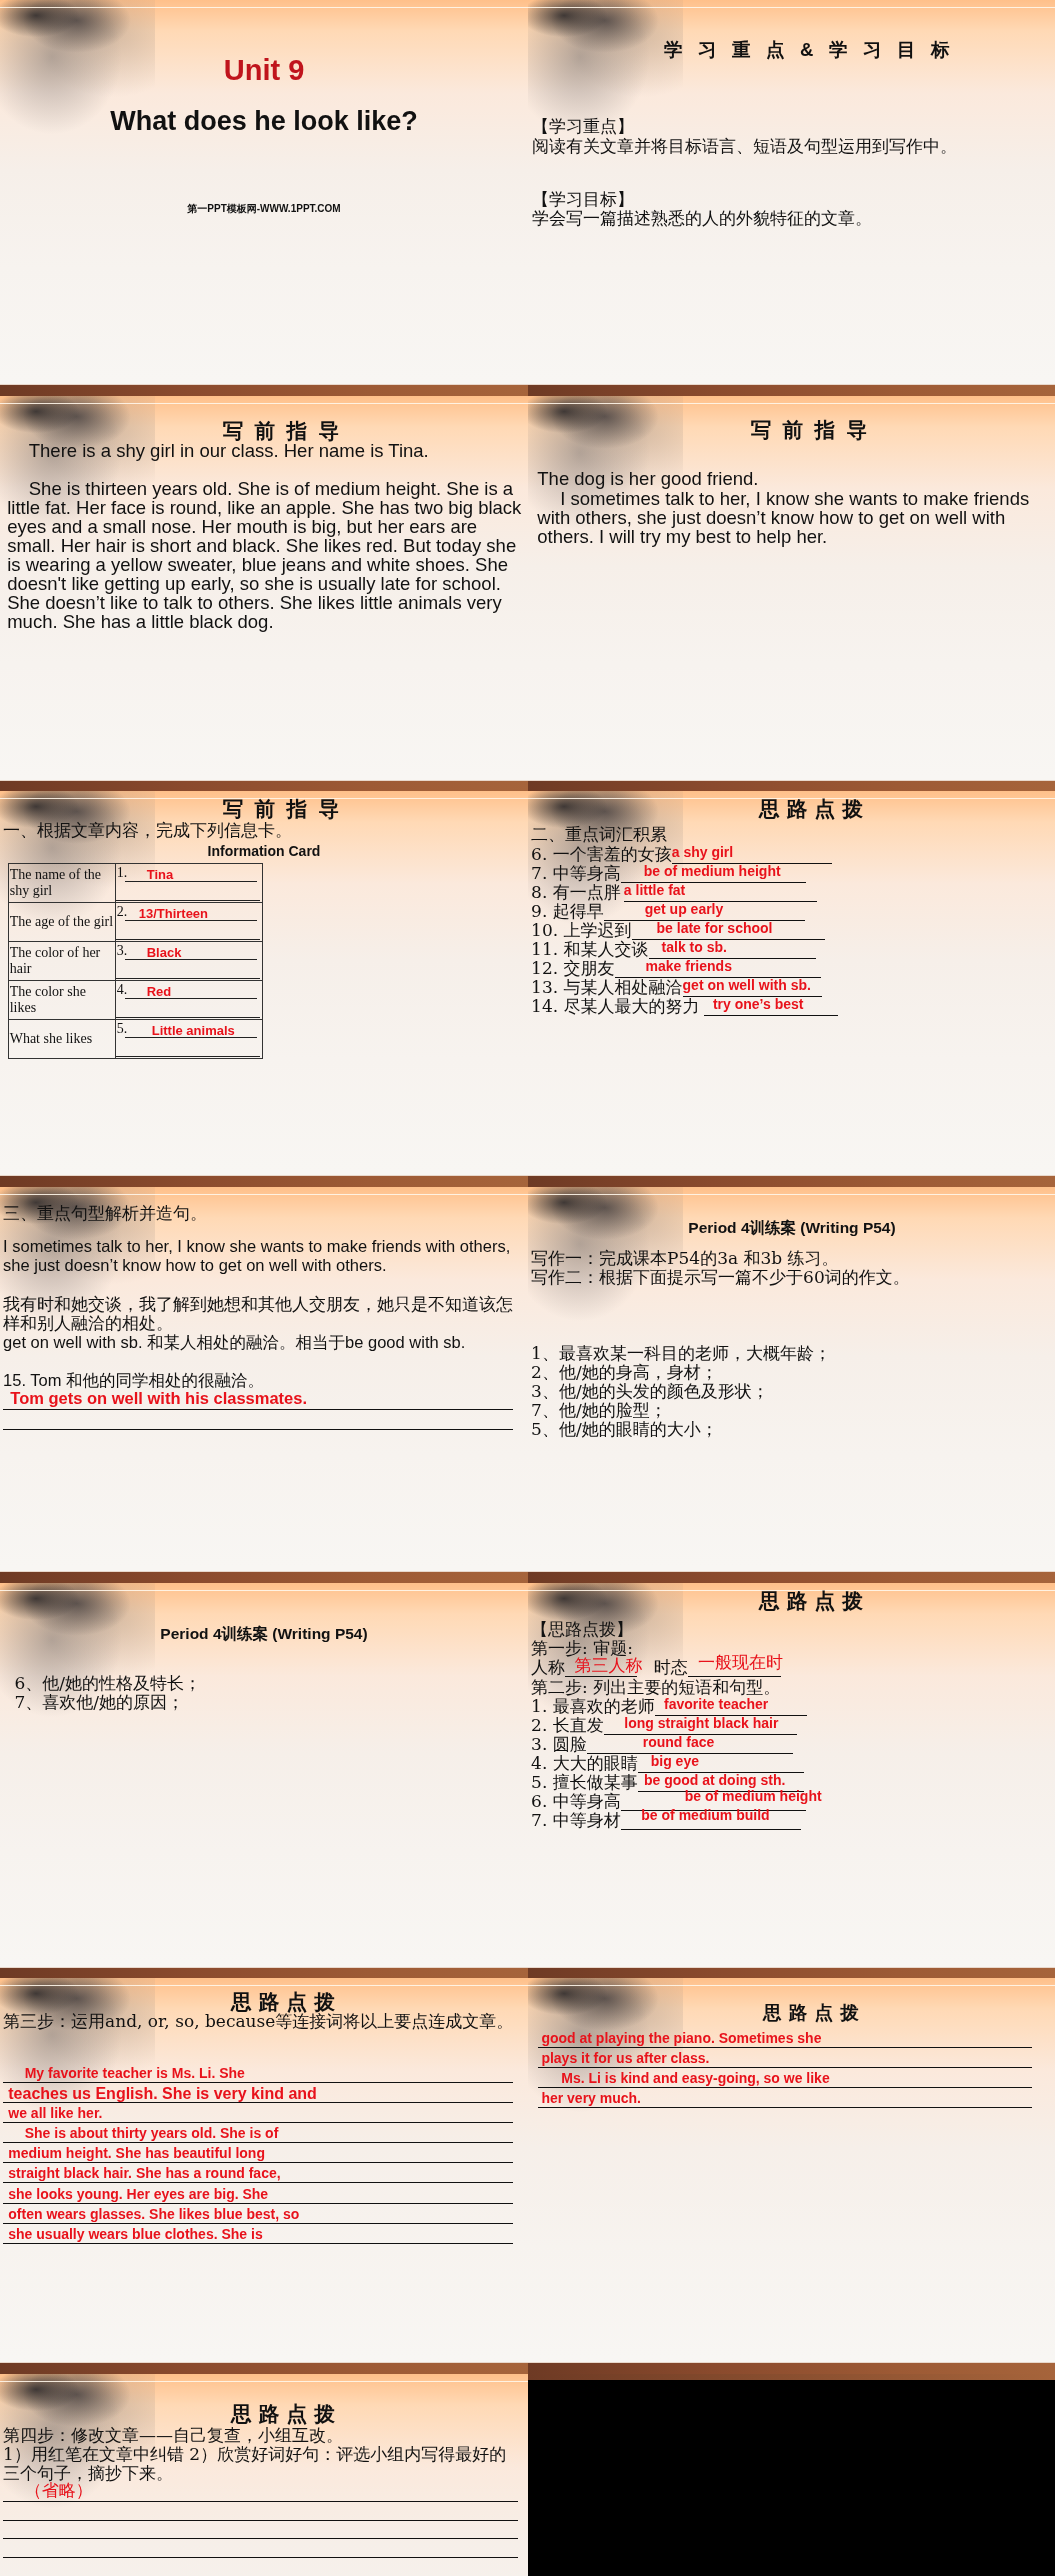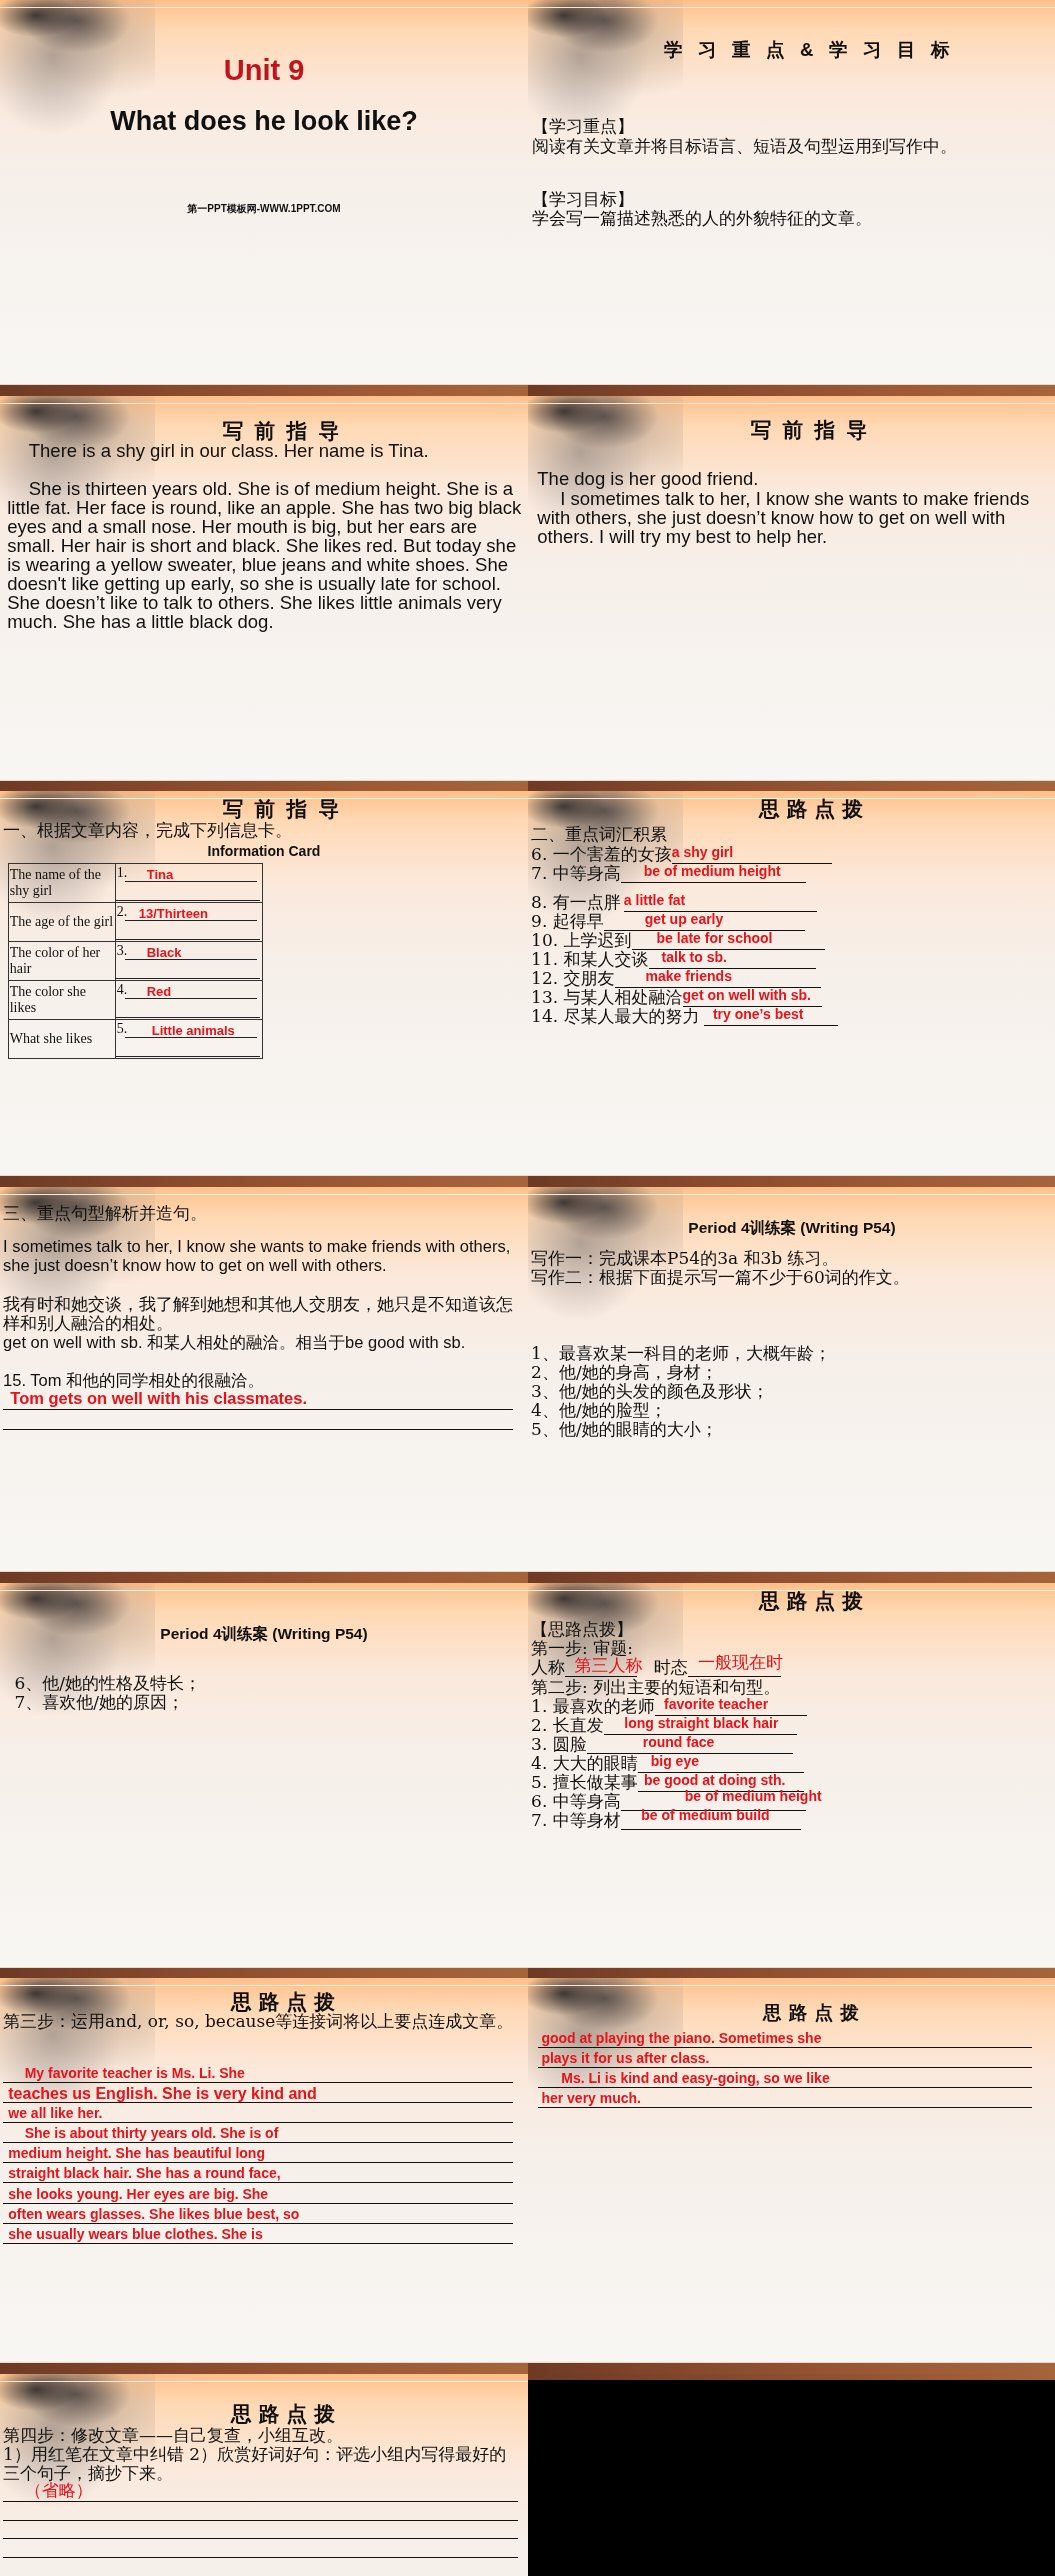--- a/index.html
+++ b/index.html
@@ -153,21 +153,21 @@
   </div>
 
   <div class="slide" style="left:528px;top:791px;">
     <div class="tree"></div>
     <div class="topline"></div>
     <div class="abs center heading-cn" style="top:4.1px;letter-spacing:7.2px;">思路点拨</div>
     <div class="abs cn" style="left:3.1px;top:34px;">二、重点词汇积累</div>
     <div class="abs" style="left:3.1px;top:54px;width:515px;">
       <div class="cn" style="height:19px;white-space:nowrap;"><span>6. 一个害羞的女孩</span><span class="blank" style="width:160px;"><span class="ans red" style="left:0;font-family:'Liberation Sans',sans-serif;font-size:14px;">a shy girl</span></span></div>
       <div class="cn" style="height:19px;white-space:nowrap;"><span>7. 中等身高</span><span class="blank" style="width:185px;"><span class="ans red" style="left:23px;font-family:'Liberation Sans',sans-serif;font-size:14px;">be of medium height</span></span></div>
-      <div class="cn" style="height:19px;white-space:nowrap;margin-top:10px;"><span>8. 有一点胖</span><span class="blank" style="width:193px;margin-left:3.1px;"><span class="ans red" style="left:0;font-family:'Liberation Sans',sans-serif;font-size:14px;">a little fat</span></span></div>
+      <div class="cn" style="height:19px;white-space:nowrap;"><span>8. 有一点胖</span><span class="blank" style="width:193px;margin-left:3.1px;"><span class="ans red" style="left:0;font-family:'Liberation Sans',sans-serif;font-size:14px;">a little fat</span></span></div>
       <div class="cn" style="height:19px;white-space:nowrap;"><span>9. 起得早</span><span class="blank" style="width:201px;"><span class="ans red" style="left:41px;font-family:'Liberation Sans',sans-serif;font-size:14px;">get up early</span></span></div>
       <div class="cn" style="height:19px;white-space:nowrap;"><span>10. 上学迟到</span><span class="blank" style="width:193px;"><span class="ans red" style="left:25px;font-family:'Liberation Sans',sans-serif;font-size:14px;">be late for school</span></span></div>
       <div class="cn" style="height:19px;white-space:nowrap;"><span>11. 和某人交谈</span><span class="blank" style="width:167px;"><span class="ans red" style="left:13px;font-family:'Liberation Sans',sans-serif;font-size:14px;">talk to sb.</span></span></div>
       <div class="cn" style="height:19px;white-space:nowrap;"><span>12. 交朋友</span><span class="blank" style="width:206px;"><span class="ans red" style="left:31px;font-family:Liberation Sans, sans-serif;font-size:14px;">make friends</span></span></div>
       <div class="cn" style="height:19px;white-space:nowrap;"><span>13. 与某人相处融洽</span><span class="blank" style="width:139px;"><span class="ans red" style="left:0;font-family:'Liberation Sans',sans-serif;font-size:14px;">get on well with sb.</span></span></div>
       <div class="cn" style="height:19px;white-space:nowrap;"><span>14. 尽某人最大的努力</span><span class="blank" style="width:134px;margin-left:4.1px;"><span class="ans red" style="left:9.3px;font-family:'Liberation Sans',sans-serif;font-size:14px;">try one’s best</span></span></div>
     </div>
     <div class="wood"></div>
   </div>
 
@@ -188,21 +188,21 @@
 
   <div class="slide" style="left:528px;top:1187px;">
     <div class="tree"></div>
     <div class="topline"></div>
     <div class="abs center" style="top:31px;font-size:15.5px;font-weight:bold;">Period 4训练案 (Writing P54)</div>
     <div class="abs cn" style="left:3.1px;top:62px;">写作一：完成课本P54的3a 和3b 练习。</div>
     <div class="abs cn" style="left:3.1px;top:81px;">写作二：根据下面提示写一篇不少于60词的作文。</div>
     <div class="abs cn" style="left:3.1px;top:157px;">1、最喜欢某一科目的老师，大概年龄；</div>
     <div class="abs cn" style="left:3.1px;top:176px;">2、他/她的身高，身材；</div>
     <div class="abs cn" style="left:3.1px;top:195px;">3、他/她的头发的颜色及形状；</div>
-    <div class="abs cn" style="left:3.1px;top:214px;">4、他/她的脸型；</div>
+    <div class="abs cn" style="left:3.1px;top:214px;">7、他/她的脸型；</div>
     <div class="abs cn" style="left:3.1px;top:233px;">5、他/她的眼睛的大小；</div>
     <div class="wood"></div>
   </div>
 
   <div class="slide" style="left:0;top:1583px;">
     <div class="tree"></div>
     <div class="topline"></div>
     <div class="abs center" style="top:41px;font-size:15.5px;font-weight:bold;">Period 4训练案 (Writing P54)</div>
     <div class="abs cn" style="left:14.4px;top:91px;">6、他/她的性格及特长；</div>
     <div class="abs cn" style="left:14.4px;top:110px;">7、喜欢他/她的原因；</div>

